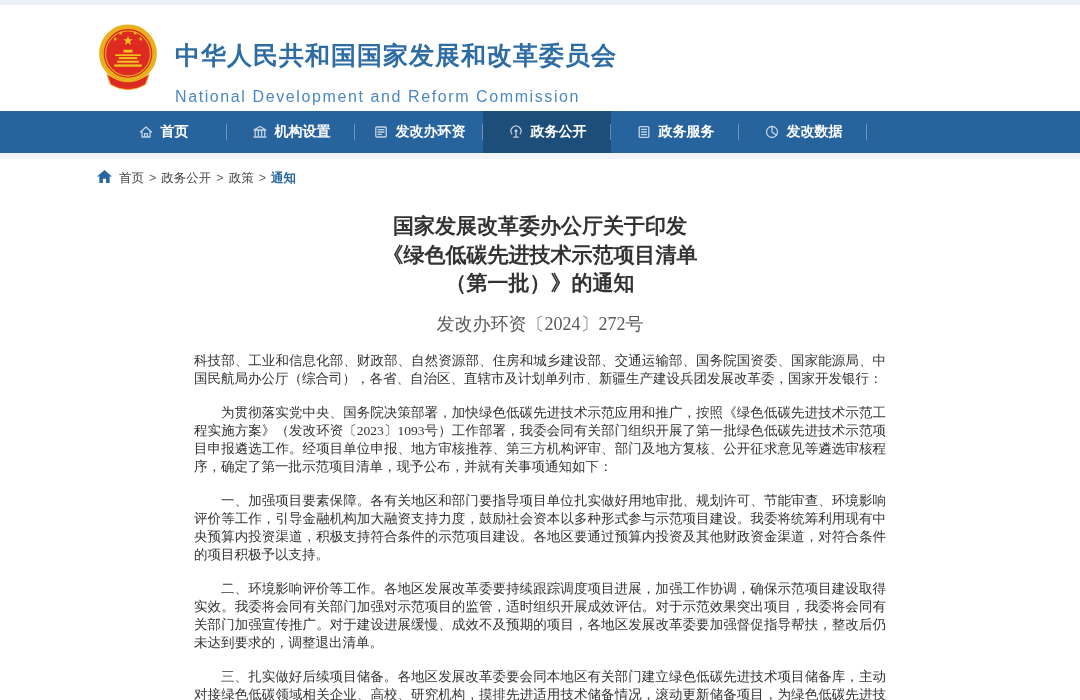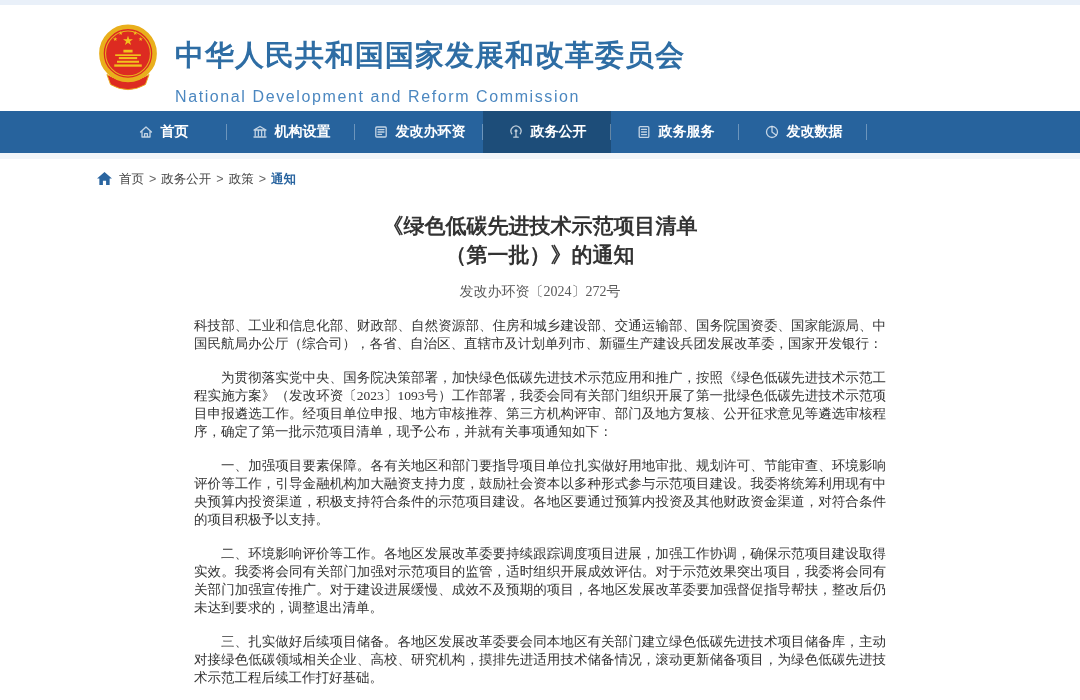--- a/index.html
+++ b/index.html
@@ -7,41 +7,41 @@
     --link_blue:#2a65a0; --emblem_red:#dd2b21; --emblem_gold:#e9af1c; --text_dark:#333333;
   }
   *{margin:0;padding:0;box-sizing:border-box;}
   html,body{width:1080px;height:700px;overflow:hidden;background:#fff;
     font-family:"Liberation Sans","DejaVu Sans",sans-serif;}
   .top-strip{height:5px;background:#e9f0f9;}
   
   .site-header{height:106px;background:#fff;display:flex;align-items:center;padding-left:95px;}
   .emblem{width:66px;height:72px;flex:0 0 auto;}
   .header-titles{margin-left:14px;display:flex;flex-direction:column;justify-content:center;}
-  .header-title-cn{font-size:29px;font-weight:bold;color:var(--title_blue);letter-spacing:1px;line-height:30px;margin-top:31px;}
+  .header-title-cn{font-size:25px;font-weight:bold;color:var(--title_blue);letter-spacing:1px;line-height:30px;margin-top:31px;}
   .header-title-en{font-size:16px;color:var(--subtitle_blue);letter-spacing:1.6px;line-height:22px;margin-top:16px;}
   
   .main-nav{height:42px;background:var(--nav_bg);display:flex;padding-left:99px;}
   .nav-item{width:128px;height:42px;display:flex;align-items:center;justify-content:center;gap:7px;
     color:#fff;font-size:14px;font-weight:bold;cursor:pointer;position:relative;}
   .nav-item::after{content:"";position:absolute;right:0;top:13px;width:1px;height:16px;background:rgba(255,255,255,.32);}
   .nav-item.active{background:var(--nav_active);}
   .nav-icon{display:inline-flex;width:16px;height:16px;opacity:.85;}
   .nav-icon svg{width:16px;height:16px;}
   .sub-strip{height:6px;background:#f1f5f9;}
   
-  .breadcrumb{margin:11px 0 0 97px;display:flex;align-items:center;font-size:12.5px;color:#444;height:18px;}
+  .breadcrumb{margin:11px 0 0 97px;display:flex;font-size:12.5px;color:#444;height:18px;}
   .crumb-home{width:15px;height:14px;margin-right:7px;display:inline-flex;}
   .crumb{cursor:pointer;}
   .crumb-sep{margin:0 5px;color:#666;}
   .crumb.current{color:var(--link_blue);font-weight:bold;}
   
   .article{width:724px;margin:24px auto 0;}
   .doc-title{text-align:center;font-size:21px;font-weight:bold;color:var(--text_dark);line-height:28.5px;}
-  .doc-number{text-align:center;font-size:14px;color:#595959;margin-top:14px;
+  .doc-number{text-align:center;font-size:18px;color:#595959;margin-top:14px;
     font-family:"Liberation Serif","DejaVu Serif",serif;}
   .doc-body{margin-top:15px;font-family:"Liberation Serif","DejaVu Serif",serif;
     font-size:13.5px;line-height:18px;color:var(--text_dark);text-align:justify;}
   .para{margin:16px;}
   .para.indent{text-indent:2em;}
   .para .lead{font-family:"Liberation Sans","DejaVu Sans",sans-serif;font-weight:normal;}
   .signature-block{margin-top:13px;text-align:center;font-family:"Liberation Serif","DejaVu Serif",serif;
     font-size:13.5px;color:var(--text_dark);line-height:22px;}
 </style>
 </head>
@@ -131,20 +131,21 @@
 
 <div class="breadcrumb">
   <svg class="crumb-home" viewBox="0 0 16 15">
     <path d="M8 0 L16 7 L13.5 7 L13.5 14 L9.7 14 L9.7 9.3 L6.3 9.3 L6.3 14 L2.5 14 L2.5 7 L0 7 Z" fill="#2a65a0"></path>
   </svg>
   <span id="crumb-items"><span class="crumb">首页</span><span class="crumb-sep">&gt;</span><span class="crumb">政务公开</span><span class="crumb-sep">&gt;</span><span class="crumb">政策</span><span class="crumb-sep">&gt;</span><span class="crumb current">通知</span></span>
 </div>
 
 <article class="article">
   <div class="doc-title">
+    <div>国家发展改革委办公厅关于印发</div>
     <div>《绿色低碳先进技术示范项目清单</div>
     <div>（第一批）》的通知</div>
   </div>
   <div class="doc-number">发改办环资〔2024〕272号</div>
   <div class="doc-body" id="doc-body">
       <p class="para">科技部、工业和信息化部、财政部、自然资源部、住房和城乡建设部、交通运输部、国务院国资委、国家能源局、中国民航局办公厅（综合司），各省、自治区、直辖市及计划单列市、新疆生产建设兵团发展改革委，国家开发银行：</p>
       <p class="para indent">为贯彻落实党中央、国务院决策部署，加快绿色低碳先进技术示范应用和推广，按照《绿色低碳先进技术示范工程实施方案》（发改环资〔2023〕1093号）工作部署，我委会同有关部门组织开展了第一批绿色低碳先进技术示范项目申报遴选工作。经项目单位申报、地方审核推荐、第三方机构评审、部门及地方复核、公开征求意见等遴选审核程序，确定了第一批示范项目清单，现予公布，并就有关事项通知如下：</p>
       <p class="para indent"><strong class="lead">一、加强项目要素保障。</strong>各有关地区和部门要指导项目单位扎实做好用地审批、规划许可、节能审查、环境影响评价等工作，引导金融机构加大融资支持力度，鼓励社会资本以多种形式参与示范项目建设。我委将统筹利用现有中央预算内投资渠道，积极支持符合条件的示范项目建设。各地区要通过预算内投资及其他财政资金渠道，对符合条件的项目积极予以支持。</p>
       <p class="para indent"><strong class="lead">二、环境影响评价等工作。</strong>各地区发展改革委要持续跟踪调度项目进展，加强工作协调，确保示范项目建设取得实效。我委将会同有关部门加强对示范项目的监管，适时组织开展成效评估。对于示范效果突出项目，我委将会同有关部门加强宣传推广。对于建设进展缓慢、成效不及预期的项目，各地区发展改革委要加强督促指导帮扶，整改后仍未达到要求的，调整退出清单。</p>
       <p class="para indent"><strong class="lead">三、扎实做好后续项目储备。</strong>各地区发展改革委要会同本地区有关部门建立绿色低碳先进技术项目储备库，主动对接绿色低碳领域相关企业、高校、研究机构，摸排先进适用技术储备情况，滚动更新储备项目，为绿色低碳先进技术示范工程后续工作打好基础。</p>

